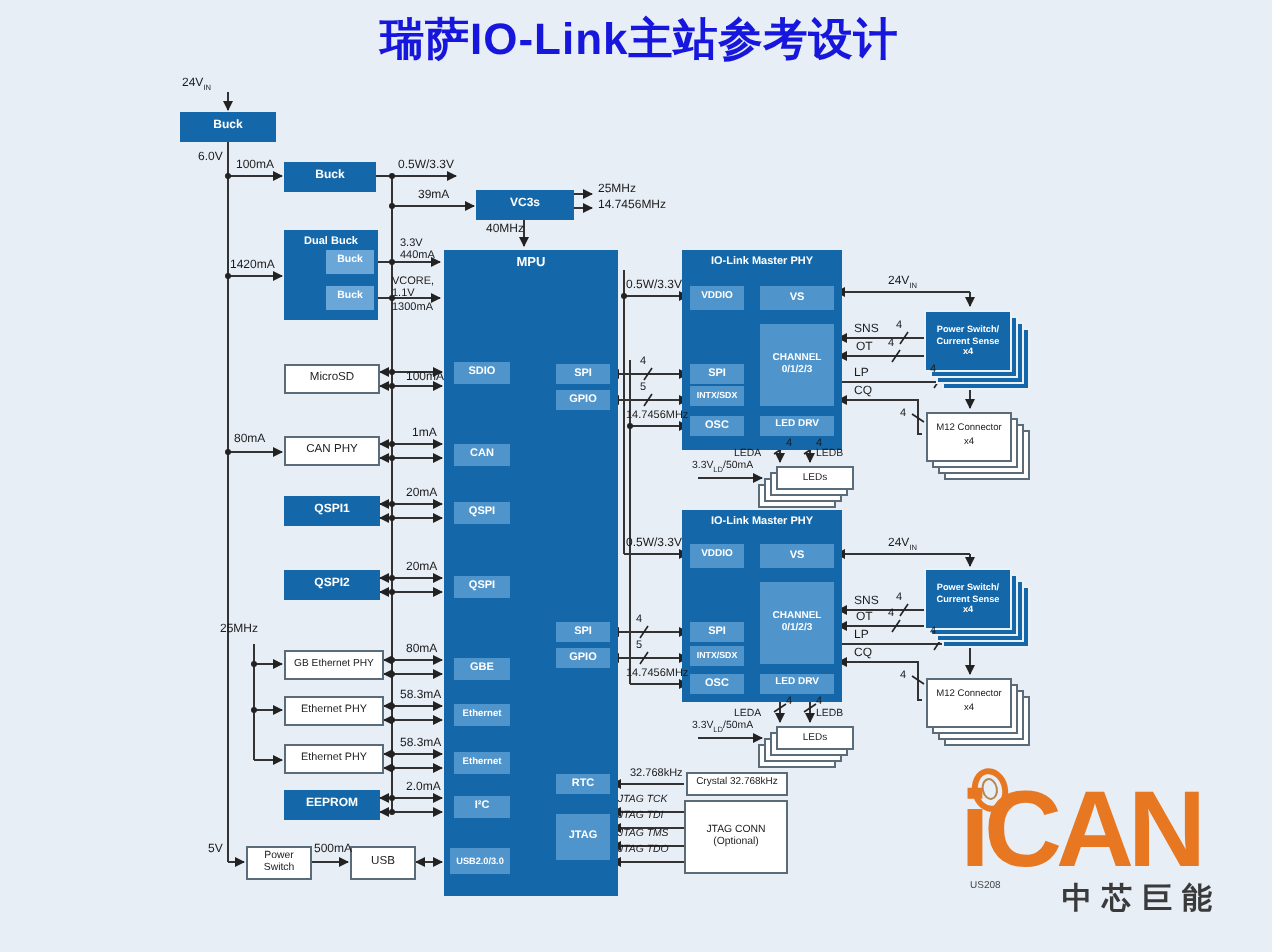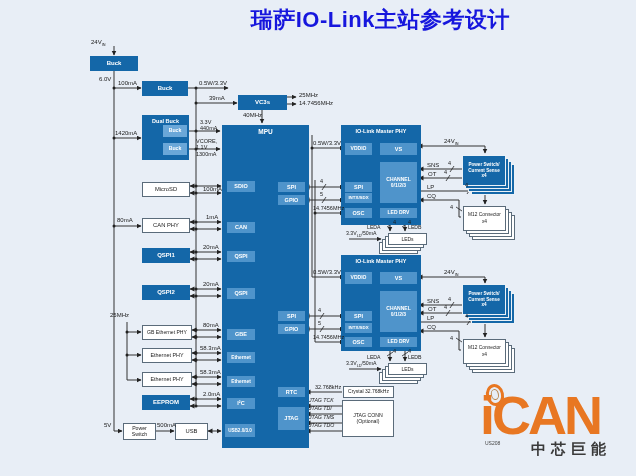--- a/index.html
+++ b/index.html
@@ -10,21 +10,21 @@
        text-align:center;line-height:1.1;}
   .b-blue{background:#1467a8;color:#fff;font-size:6px;font-weight:600;}
   .b-inner{background:#4f94cb;color:#fff;font-size:5.5px;font-weight:600;}
   .b-inner2{background:#6aa7d8;color:#fff;font-size:5.2px;font-weight:600;}
   .b-white{background:#fff;border:1px solid #5a6b7a;color:#222;font-size:5.8px;}
   .titled{align-items:flex-start;}
   .blktitle{position:absolute;top:3px;left:0;width:100%;text-align:center;}
   .lbl{position:absolute;font-size:6px;color:#1b1b1b;white-space:nowrap;line-height:1.12;}
   .lbl sub{font-size:3.8px;}
   .busnum{position:absolute;font-size:5.5px;color:#1b1b1b;}
-  #title{position:absolute;left:190px;top:5px;width:320px;text-align:right;
+  #title{position:absolute;left:190px;top:5px;width:320px;text-align:left;
          font-size:22px;font-weight:bold;color:#1616dd;letter-spacing:0.5px;}
   .stack{position:absolute;}
   .layer{position:absolute;width:100%;height:100%;box-sizing:border-box;}
   .layer.blue{background:#1467a8;border:1px solid #eaf1f7;}
   .layer.white{background:#fff;border:1px solid #5a6b7a;}
   .front{display:flex;flex-direction:column;align-items:center;justify-content:center;text-align:center;}
   .ps-text{font-size:4.6px;color:#fff;font-weight:600;line-height:1.25;}
   .m12-text{font-size:4.8px;color:#222;line-height:1.3;}
   .leds-text{font-size:5px;color:#222;}
   #logo .ring{position:absolute;left:486px;top:384px;width:12px;height:16px;border:3px solid #e87722;

